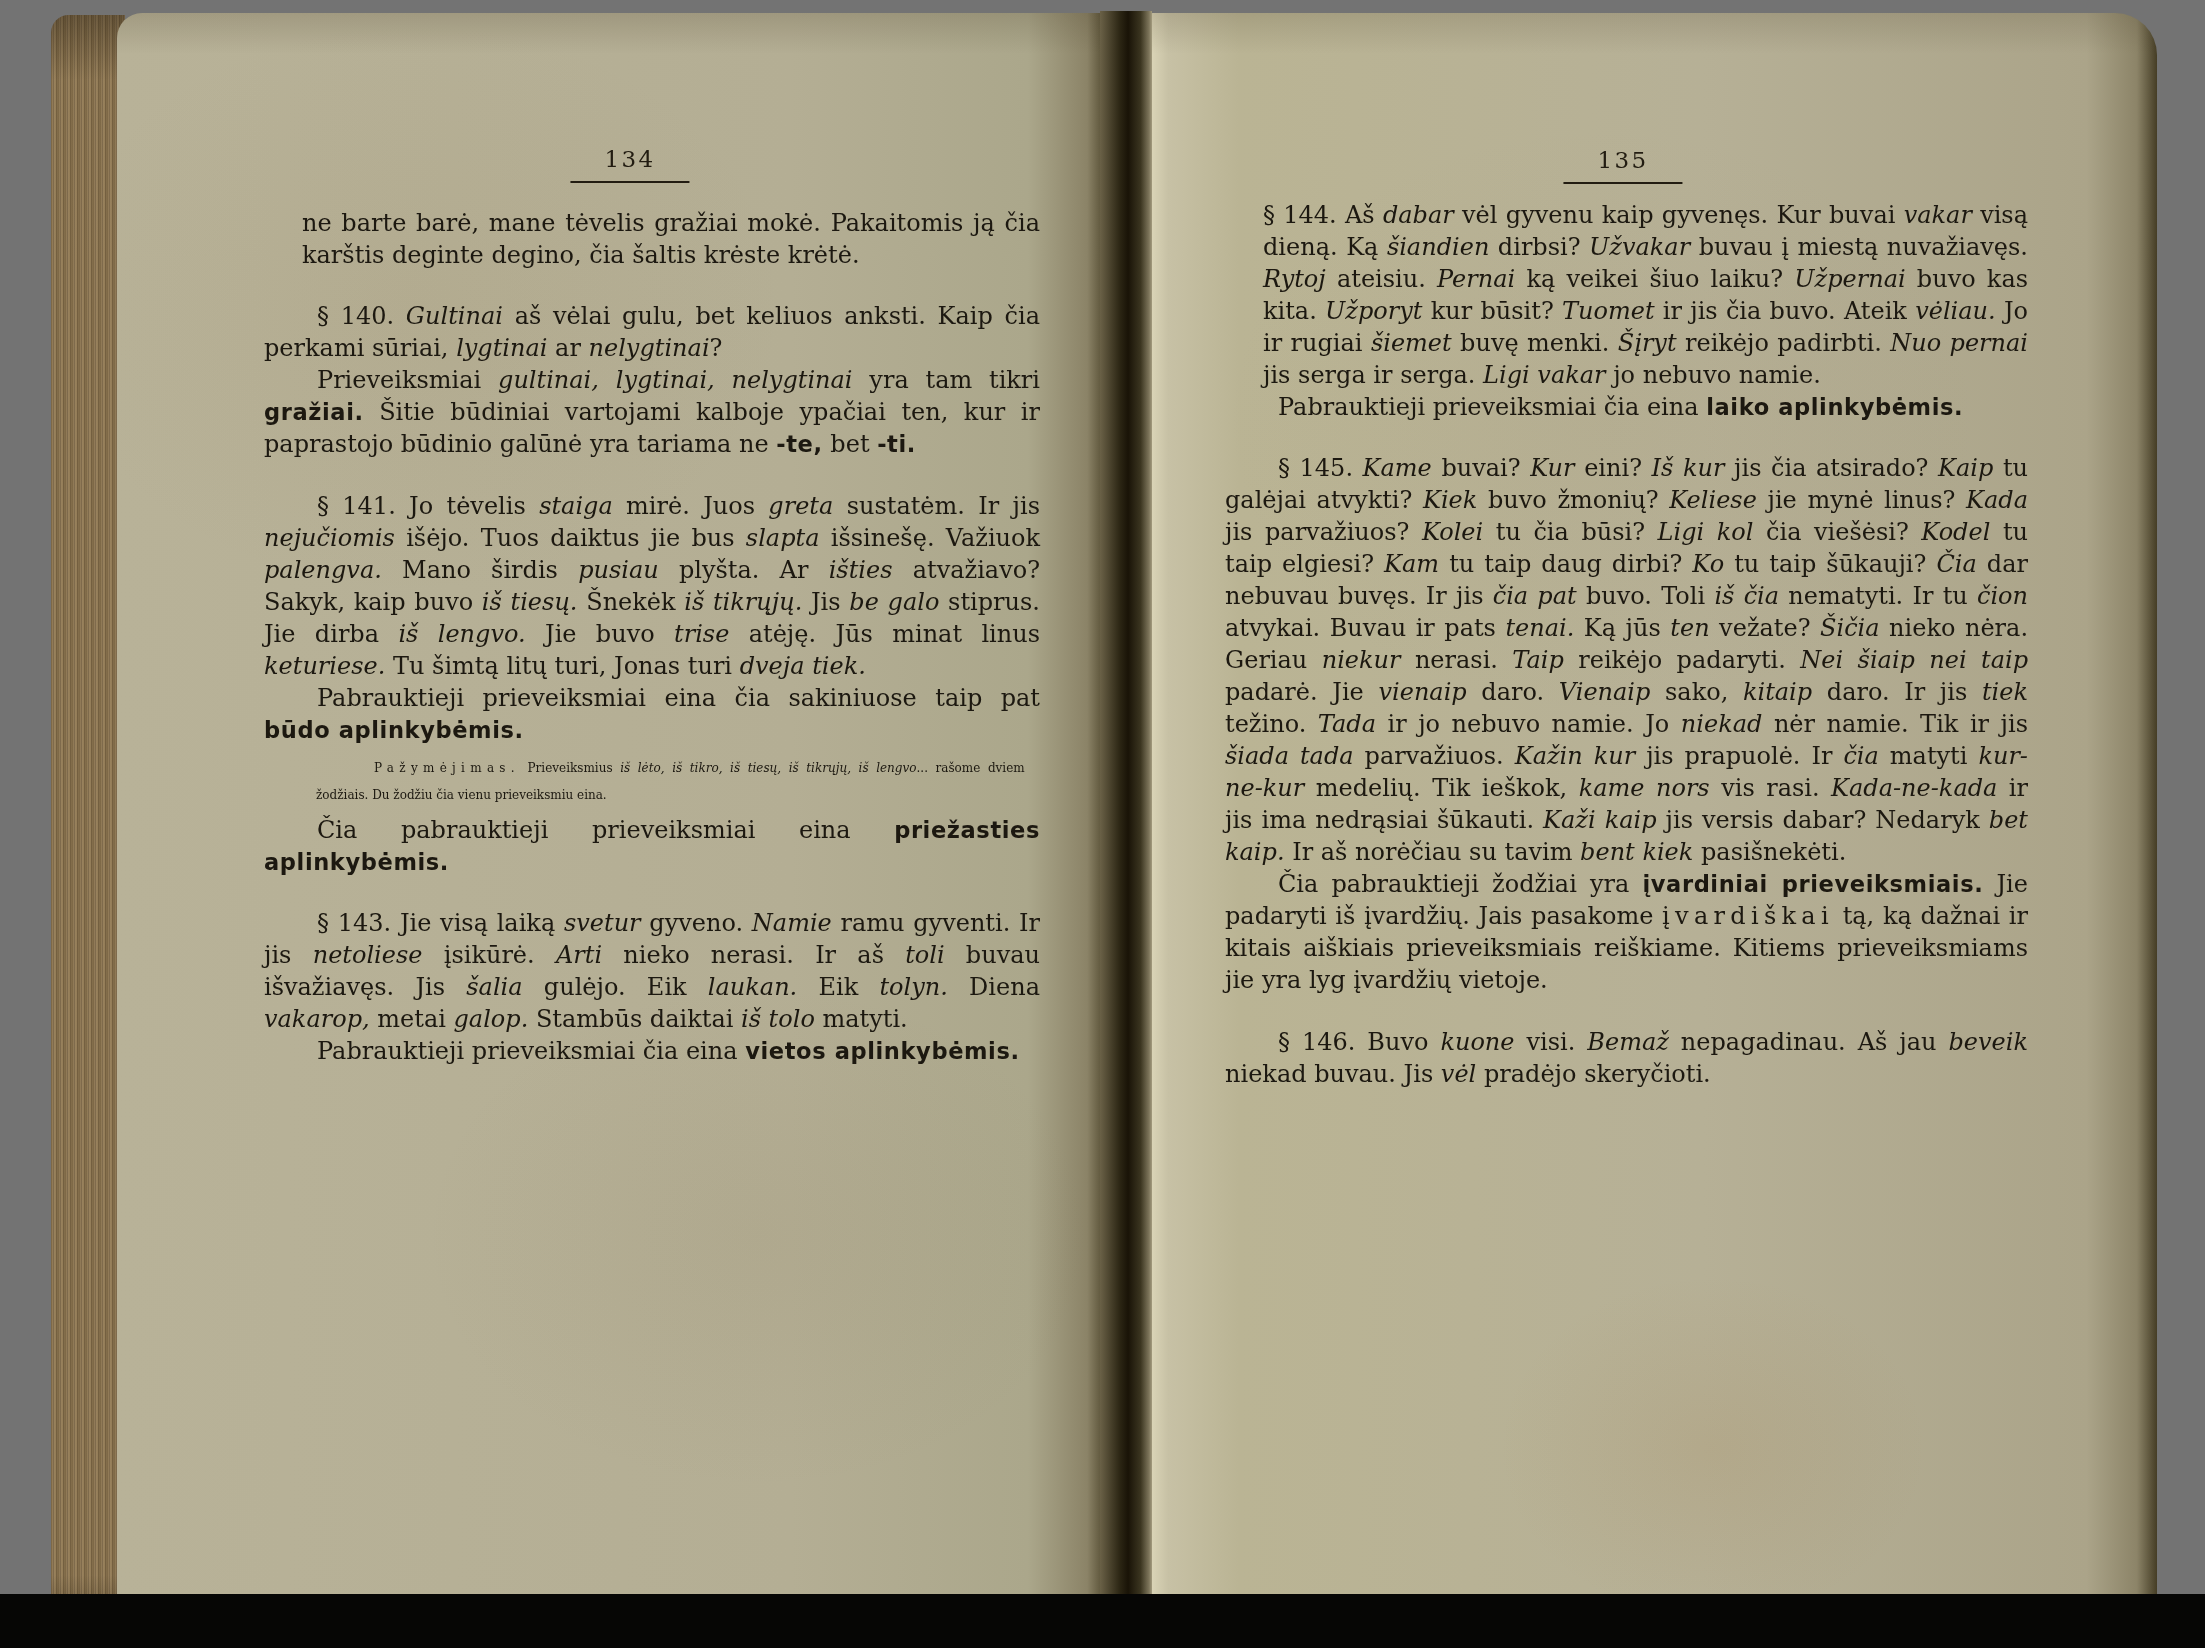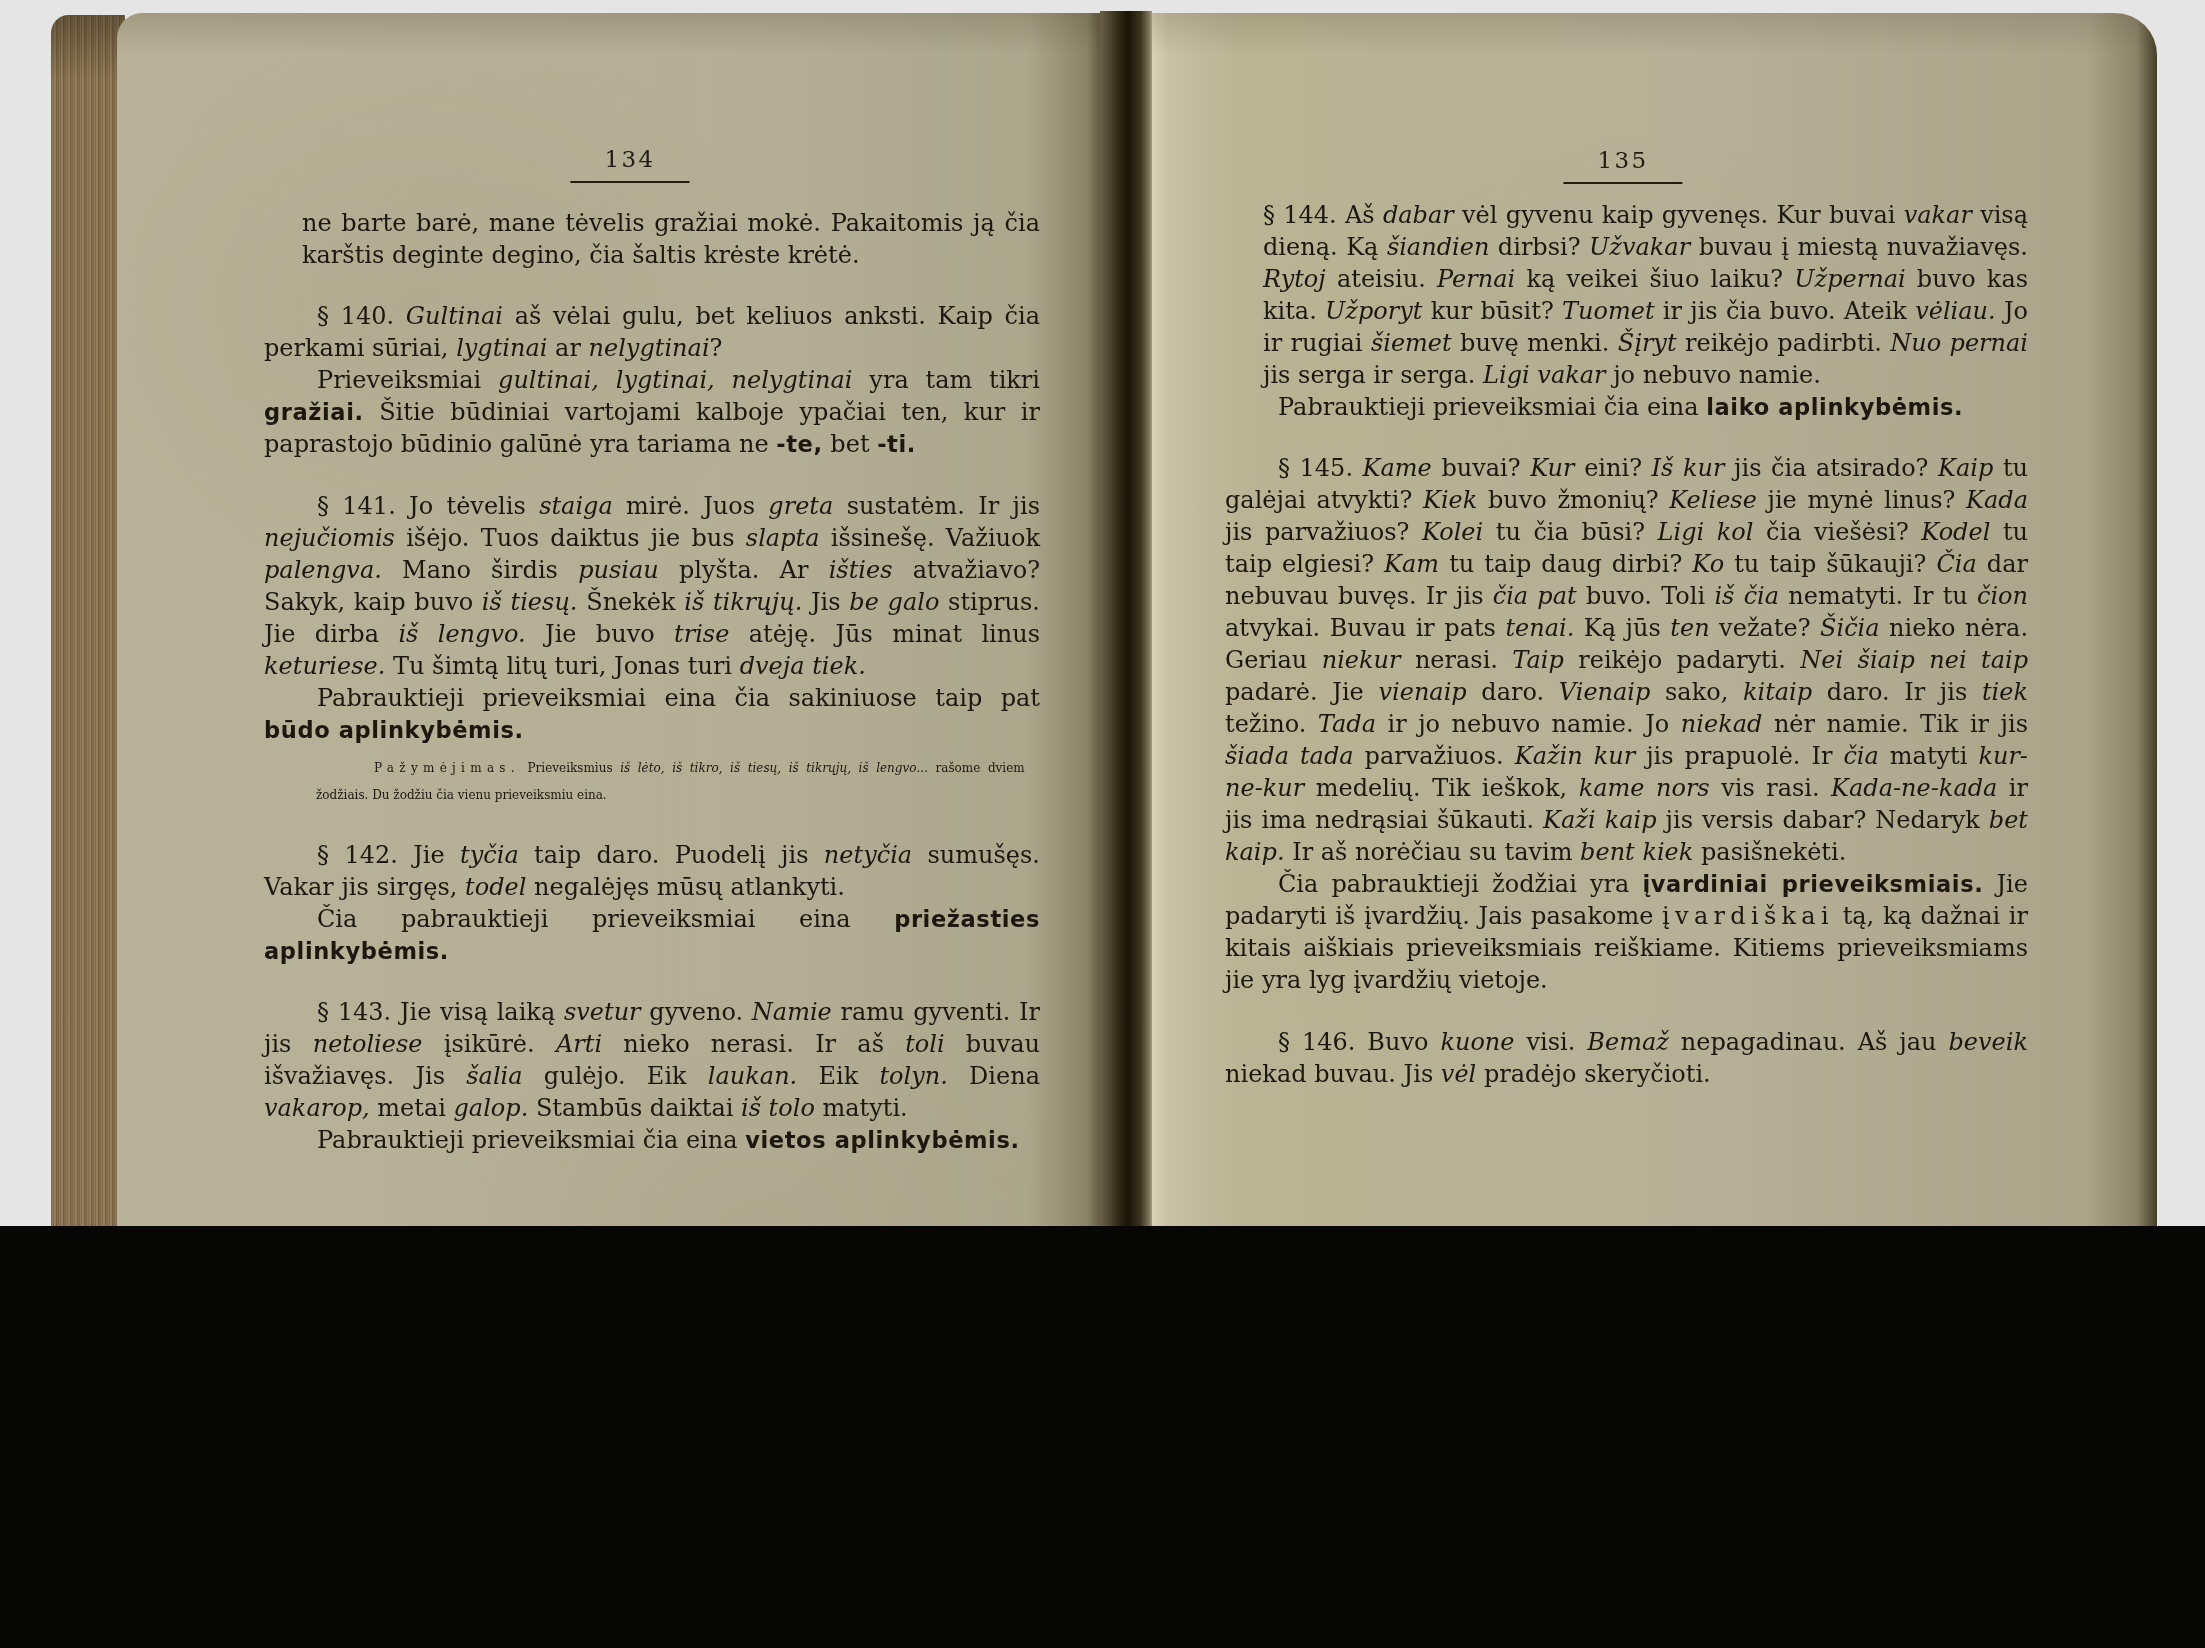--- a/index.html
+++ b/index.html
@@ -1,16 +1,16 @@
 <!DOCTYPE html>
 <html style="font-size:9.4px"><head>
 <meta charset="utf-8">
 <style>
   html,body{margin:0;padding:0;background:#060605;}
-  .scene{position:relative;width:2205px;height:1226px;background:#e5e5e5;overflow:hidden;
+  .scene{position:relative;width:2205px;height:1594px;background:#737373;overflow:hidden;
          font-family:"DejaVu Serif","Liberation Serif",serif;}
   
   .fore-edge{position:absolute;left:51px;top:15.3px;width:74px;height:1625px;
     border-radius:17.7px 0 0 11.8px;
     background:
       linear-gradient(to bottom, rgba(30,22,10,0.35) 0%, rgba(0,0,0,0) 4%, rgba(0,0,0,0) 96%, rgba(20,14,6,0.4) 100%),
       repeating-linear-gradient(90deg,#6d5939 0px,#97805b 1.2px,#7c684a 2.4px,#a68e66 4.1px,#715d3e 5.3px,#8a7450 7px);}
   
   .page{position:absolute;top:13px;height:1631px;}
   .page-left{left:117px;width:990px;border-radius:25px 4.7px 0 8.2px;
@@ -58,21 +58,20 @@
   <div class="pageno pn-left">134</div>
   <div class="pageno pn-right">135</div>
 
   <div class="textcol text-left">
       <p class="blk blk-pc"><span>ne barte barė, mane tėvelis gražiai mokė.  Pakaitomis ją čia karštis deginte degino, čia šaltis krėste krėtė.</span></p>
       <p class="blk blk-sec"><span>§ 140.  </span><span class="it">Gultinai</span><span> aš vėlai gulu, bet keliuos anksti. Kaip čia perkami sūriai, </span><span class="it">lygtinai</span><span> ar </span><span class="it">nelygtinai</span><span>?</span></p>
       <p class="blk blk-p"><span>Prieveiksmiai </span><span class="it">gultinai, lygtinai, nelygtinai</span><span> yra tam tikri </span><span class="bd">gražiai.</span><span>  Šitie būdiniai vartojami kalboje ypačiai ten, kur ir paprastojo būdinio galūnė yra tariama ne </span><span class="bd">-te,</span><span> bet </span><span class="bd">-ti.</span></p>
       <p class="blk blk-sec"><span>§ 141.  Jo tėvelis </span><span class="it">staiga</span><span> mirė.  Juos </span><span class="it">greta</span><span> sustatėm.  Ir jis </span><span class="it">nejučiomis</span><span> išėjo.  Tuos daiktus jie bus </span><span class="it">slapta</span><span> išsinešę.  Važiuok </span><span class="it">palengva.</span><span>  Mano širdis </span><span class="it">pusiau</span><span> plyšta.  Ar </span><span class="it">išties</span><span> atvažiavo?  Sakyk, kaip buvo </span><span class="it">iš tiesų.</span><span>  Šnekėk </span><span class="it">iš tikrųjų.</span><span>  Jis </span><span class="it">be galo</span><span> stiprus.  Jie dirba </span><span class="it">iš lengvo.</span><span>  Jie buvo </span><span class="it">trise</span><span> atėję.  Jūs minat linus </span><span class="it">keturiese.</span><span>  Tu šimtą litų turi, Jonas turi </span><span class="it">dveja tiek.</span></p>
       <p class="blk blk-p"><span>Pabrauktieji prieveiksmiai eina čia sakiniuose taip pat </span><span class="bd">būdo aplinkybėmis.</span></p>
       <p class="blk blk-note"><span class="sp">Pažymėjimas.</span><span>  Prieveiksmius </span><span class="it">iš lėto, iš tikro, iš tiesų, iš tikrųjų, iš lengvo</span><span>... rašome dviem žodžiais.  Du žodžiu čia vienu prieveiksmiu eina.</span></p>
-      <p class="blk blk-sec"><span>§ 142.  Jie </span><span class="it">tyčia</span><span> taip daro.  Puodelį jis </span><span class="it">netyčia</span><span> sumušęs.  Vakar jis sirgęs, </span><span class="it">todel</span><span> negalėjęs mūsų atlankyti.</span></p>
       <p class="blk blk-p"><span>Čia pabrauktieji prieveiksmiai eina </span><span class="bd">priežasties aplinkybėmis.</span></p>
       <p class="blk blk-sec"><span>§ 143.  Jie visą laiką </span><span class="it">svetur</span><span> gyveno.  </span><span class="it">Namie</span><span> ramu gyventi.  Ir jis </span><span class="it">netoliese</span><span> įsikūrė.  </span><span class="it">Arti</span><span> nieko nerasi.  Ir aš </span><span class="it">toli</span><span> buvau išvažiavęs.  Jis </span><span class="it">šalia</span><span> gulėjo.  Eik </span><span class="it">laukan.</span><span>  Eik </span><span class="it">tolyn.</span><span>  Diena </span><span class="it">vakarop,</span><span> metai </span><span class="it">galop.</span><span>  Stambūs daiktai </span><span class="it">iš tolo</span><span> matyti.</span></p>
       <p class="blk blk-p"><span>Pabrauktieji prieveiksmiai čia eina </span><span class="bd">vietos aplinkybėmis.</span></p>
     </div>
   <div class="textcol text-right">
       <p class="blk blk-pc"><span>§ 144.  Aš </span><span class="it">dabar</span><span> vėl gyvenu kaip gyvenęs.  Kur buvai </span><span class="it">vakar</span><span> visą dieną.  Ką </span><span class="it">šiandien</span><span> dirbsi?  </span><span class="it">Užvakar</span><span> buvau į miestą nuvažiavęs.  </span><span class="it">Rytoj</span><span> ateisiu.  </span><span class="it">Pernai</span><span> ką veikei šiuo laiku?  </span><span class="it">Užpernai</span><span> buvo kas kita.  </span><span class="it">Užporyt</span><span> kur būsit?  </span><span class="it">Tuomet</span><span> ir jis čia buvo.  Ateik </span><span class="it">vėliau.</span><span>  Jo ir rugiai </span><span class="it">šiemet</span><span> buvę menki.  </span><span class="it">Šįryt</span><span> reikėjo padirbti.  </span><span class="it">Nuo pernai</span><span> jis serga ir serga.  </span><span class="it">Ligi vakar</span><span> jo nebuvo namie.</span></p>
       <p class="blk blk-p"><span>Pabrauktieji prieveiksmiai čia eina </span><span class="bd">laiko aplinkybėmis.</span></p>
       <p class="blk blk-sec"><span>§ 145.  </span><span class="it">Kame</span><span> buvai?  </span><span class="it">Kur</span><span> eini?  </span><span class="it">Iš kur</span><span> jis čia atsirado?  </span><span class="it">Kaip</span><span> tu galėjai atvykti?  </span><span class="it">Kiek</span><span> buvo žmonių?  </span><span class="it">Keliese</span><span> jie mynė linus?  </span><span class="it">Kada</span><span> jis parvažiuos?  </span><span class="it">Kolei</span><span> tu čia būsi?  </span><span class="it">Ligi kol</span><span> čia viešėsi?  </span><span class="it">Kodel</span><span> tu taip elgiesi?  </span><span class="it">Kam</span><span> tu taip daug dirbi?  </span><span class="it">Ko</span><span> tu taip šūkauji?  </span><span class="it">Čia</span><span> dar nebuvau buvęs.  Ir jis </span><span class="it">čia pat</span><span> buvo.  Toli </span><span class="it">iš čia</span><span> nematyti.  Ir tu </span><span class="it">čion</span><span> atvykai.  Buvau ir pats </span><span class="it">tenai.</span><span>  Ką jūs </span><span class="it">ten</span><span> vežate?  </span><span class="it">Šičia</span><span> nieko nėra.  Geriau </span><span class="it">niekur</span><span> nerasi.  </span><span class="it">Taip</span><span> reikėjo padaryti.  </span><span class="it">Nei šiaip nei taip</span><span> padarė.  Jie </span><span class="it">vienaip</span><span> daro.  </span><span class="it">Vienaip</span><span> sako, </span><span class="it">kitaip</span><span> daro.  Ir jis </span><span class="it">tiek</span><span> težino.  </span><span class="it">Tada</span><span> ir jo nebuvo namie.  Jo </span><span class="it">niekad</span><span> nėr namie.  Tik ir jis </span><span class="it">šiada tada</span><span> parvažiuos.  </span><span class="it">Kažin kur</span><span> jis prapuolė.  Ir </span><span class="it">čia</span><span> matyti </span><span class="it">kur-ne-kur</span><span> medelių.  Tik ieškok, </span><span class="it">kame nors</span><span> vis rasi.  </span><span class="it">Kada-ne-kada</span><span> ir jis ima nedrąsiai šūkauti.  </span><span class="it">Kaži kaip</span><span> jis versis dabar?  Nedaryk </span><span class="it">bet kaip.</span><span>  Ir aš norėčiau su tavim </span><span class="it">bent kiek</span><span> pasišnekėti.</span></p>
       <p class="blk blk-p"><span>Čia pabrauktieji žodžiai yra </span><span class="bd">įvardiniai prieveiksmiais.</span><span>  Jie padaryti iš įvardžių.  Jais pasakome </span><span class="sp">įvardiškai</span><span> tą, ką dažnai ir kitais aiškiais prieveiksmiais reiškiame.  Kitiems prieveiksmiams jie yra lyg įvardžių vietoje.</span></p>
       <p class="blk blk-sec"><span>§ 146.  Buvo </span><span class="it">kuone</span><span> visi.  </span><span class="it">Bemaž</span><span> nepagadinau.  Aš jau </span><span class="it">beveik</span><span> niekad buvau.  Jis </span><span class="it">vėl</span><span> pradėjo skeryčioti.</span></p>

